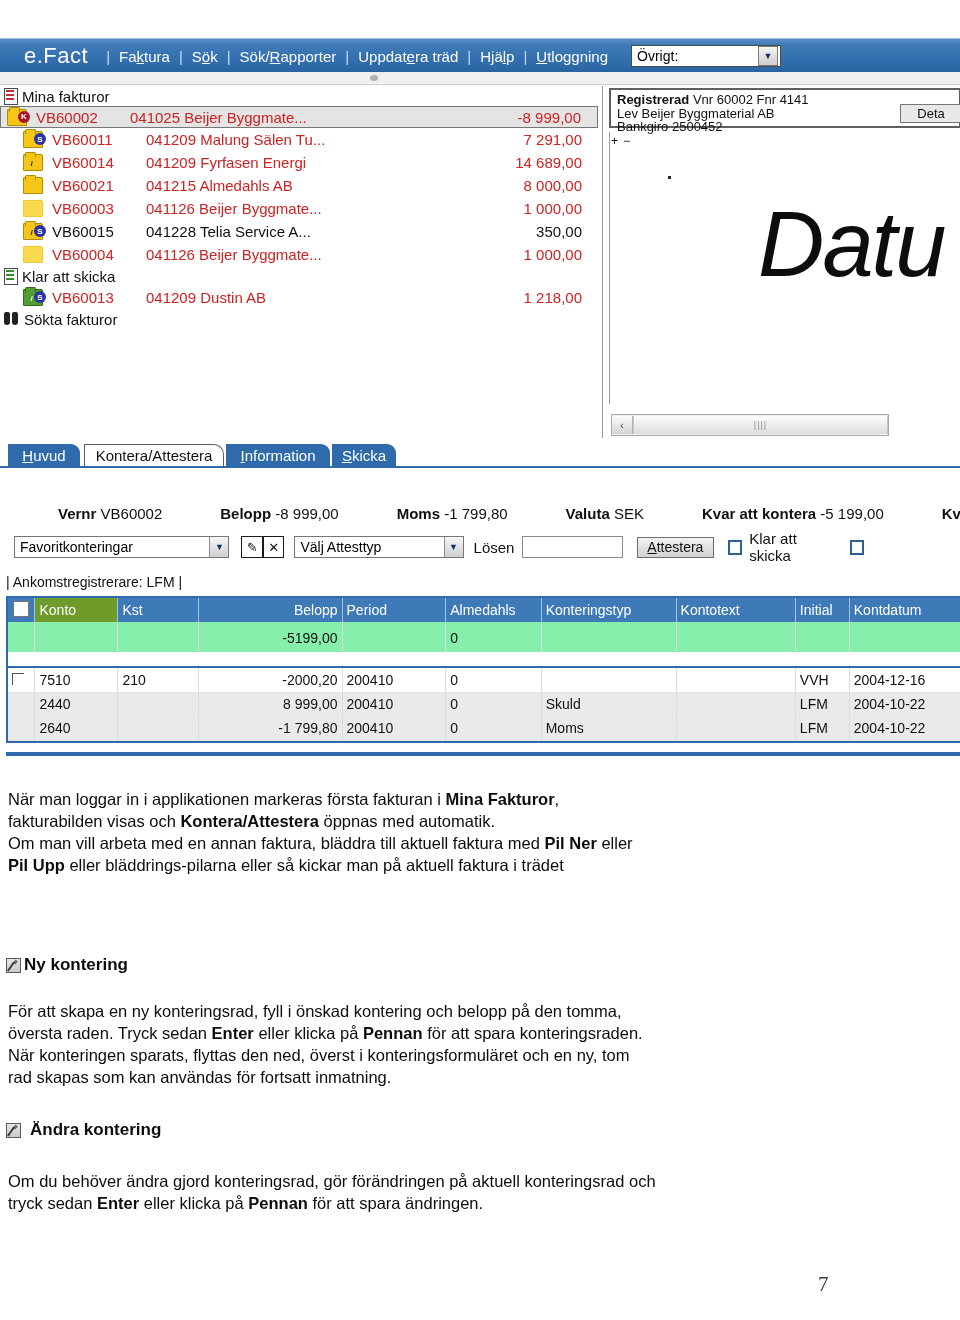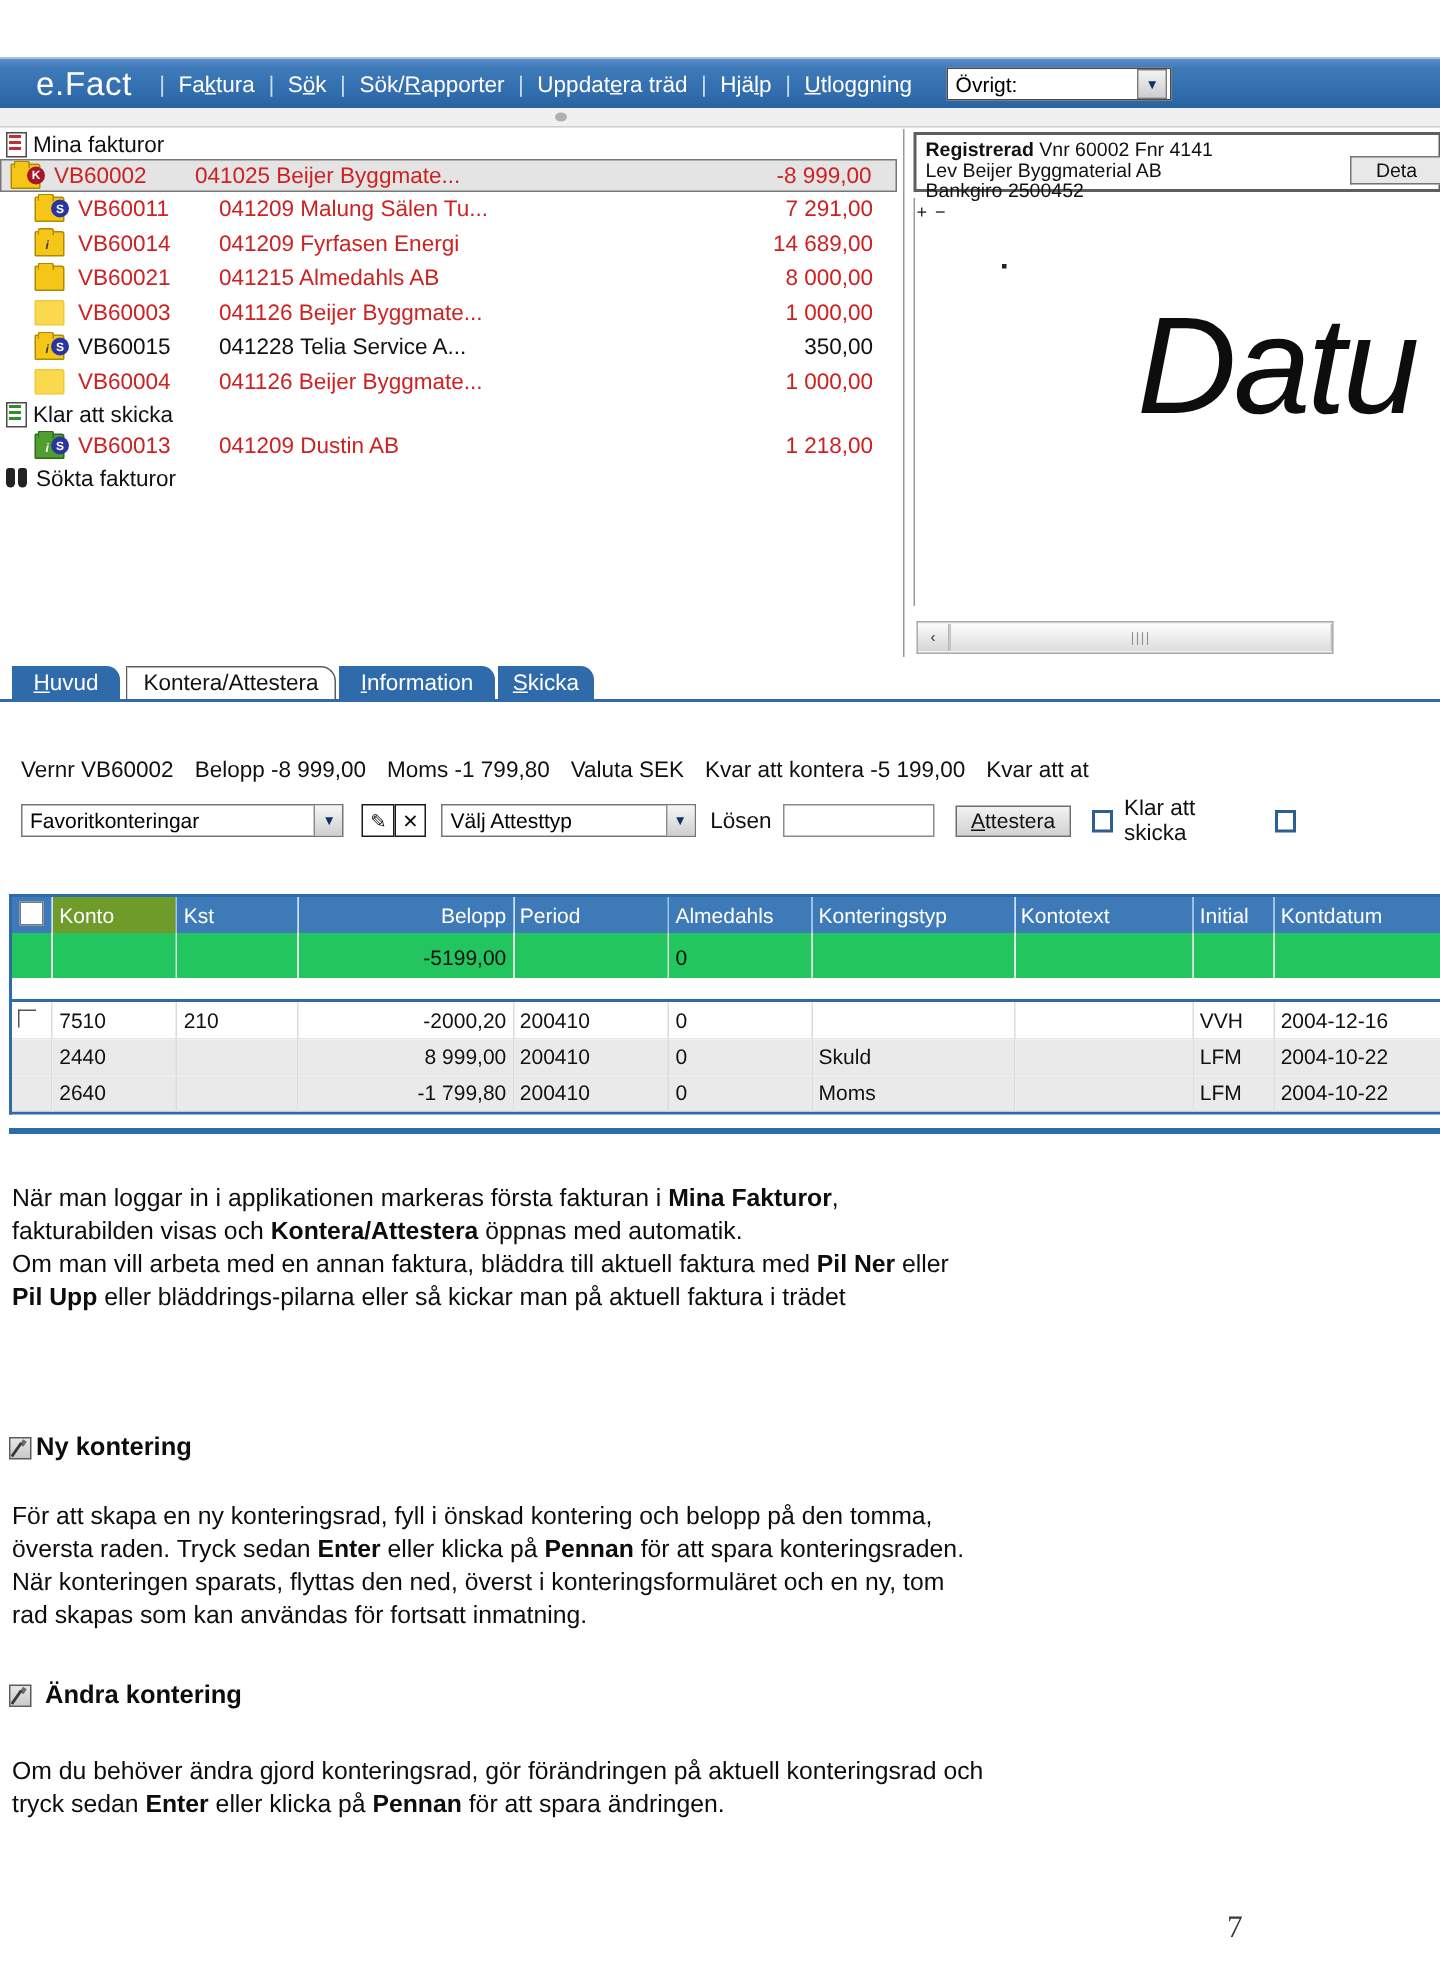--- a/index.html
+++ b/index.html
@@ -103,21 +103,21 @@
      font-size:15px;font-family:"Liberation Sans",sans-serif;border-radius:0 9px 0 0;padding:0 9px;box-sizing:border-box;}
   .tab.inactive{background:#2f6aab;color:#ffffff;}
   .tab.active{background:#ffffff;color:#111;border:1px solid #5d5d5d;border-bottom:none;border-radius:0 10px 0 0;}
   .tab u{text-decoration:underline;}
   .tabline{position:absolute;left:0;top:466px;width:960px;height:2px;background:#2f6aab;}
 
   
   .sumrow{position:absolute;left:0;top:500px;width:960px;height:26px;display:flex;align-items:center;
      font-family:"Liberation Sans",sans-serif;font-size:15px;color:#111;white-space:nowrap;overflow:hidden;}
   .sumrow .grp{margin-left:14px;}
-  .sumrow .k{font-weight:normal;}
+  .sumrow .k{font-weight:bold;margin-left:44px;}
   .sumrow .v{font-weight:normal;}
 
   
   .ctrlrow{position:absolute;left:0;top:533px;width:864px;height:28px;display:flex;align-items:center;overflow:hidden;}
   .sel{height:22px;background:#fff;border:1px solid #767676;display:flex;align-items:center;justify-content:space-between;
      font-size:14px;color:#000;padding-left:5px;box-sizing:border-box;font-family:"Liberation Sans",sans-serif;}
   .sel .arr{width:18px;height:20px;background:linear-gradient(to bottom,#f6f6f6,#cfcfcf);border-left:1px solid #8d8d8d;
      display:flex;align-items:center;justify-content:center;font-size:9px;color:#11316b;}
   .iconbtn{width:23px;height:22px;background:#ffffff;border:1px solid #1a1a1a;display:flex;align-items:center;justify-content:center;
      font-size:13px;color:#111;box-sizing:border-box;}
@@ -136,21 +136,21 @@
   table.g{border-collapse:collapse;width:100%;table-layout:fixed;font-family:"Liberation Sans",sans-serif;font-size:14px;}
   table.g th{background:#3f7ab8;color:#ffffff;font-weight:normal;height:24px;border-right:1px solid #9ec4e6;
      padding:0 4px;box-sizing:border-box;white-space:nowrap;overflow:hidden;}
   table.g th.konto{background:#6f9b2b;}
   table.g th.chk{background:#3f7ab8;width:26px;}
   table.g th.r{text-align:right;}
   table.g th.l{text-align:left;}
   table.g td{height:24px;border-right:1px solid #dcdcdc;border-bottom:1px solid #e4e4e4;padding:0 4px;
      box-sizing:border-box;white-space:nowrap;overflow:hidden;color:#111;}
   table.g td.r{text-align:right;}
-  tr.newrow td{height:32px;background:#22c55e;}
+  tr.newrow td{height:32px;background:#86efac;}
   tr.alt td{background:#eaeaea;}
   .hdrchk{width:14px;height:14px;background:#fff;border:1px solid #777;display:inline-block;}
   .rowchk{width:11px;height:11px;border:1px solid #555;border-right:none;border-bottom:none;display:inline-block;}
   .gridgap{position:absolute;left:6px;top:652px;width:958px;height:14px;background:#ffffff;border-left:2px solid #2f6aab;box-sizing:border-box;}
   .gridbottom{position:absolute;left:6px;top:752px;width:958px;height:4px;background:#2f6aab;}
 
   
   .doc{position:absolute;left:0;top:780px;width:960px;height:540px;background:#ffffff;}
   .p{font-family:"Liberation Sans",sans-serif;font-size:16.5px;color:#0d0d0d;line-height:22px;}
   .p b{font-weight:bold;}
@@ -357,20 +357,21 @@
       <span class="arr">▼</span>
     </div>
     <span class="lbl-txt" style="margin-left:10px;">Lösen</span>
     <div class="txtinput" style="margin-left:8px;width:108px;"></div>
     <div class="btn" style="margin-left:14px;width:82px;"><u>A</u>ttestera</div>
     <div class="cb" style="margin-left:14px;"></div>
     <span class="lbl-txt" style="margin-left:7px;">Klar att skicka</span>
     <div class="cb" style="margin-left:14px;"></div>
   </div>
 
+  <div class="ankrow">| Ankomstregistrerare: LFM |</div>
 
   <div class="grid">
     <table class="g">
       <colgroup>
         <col style="width:26px">
           <col style="width:80px">
           <col style="width:78px">
           <col style="width:138px">
         <col style="width:100px">
           <col style="width:92px">

